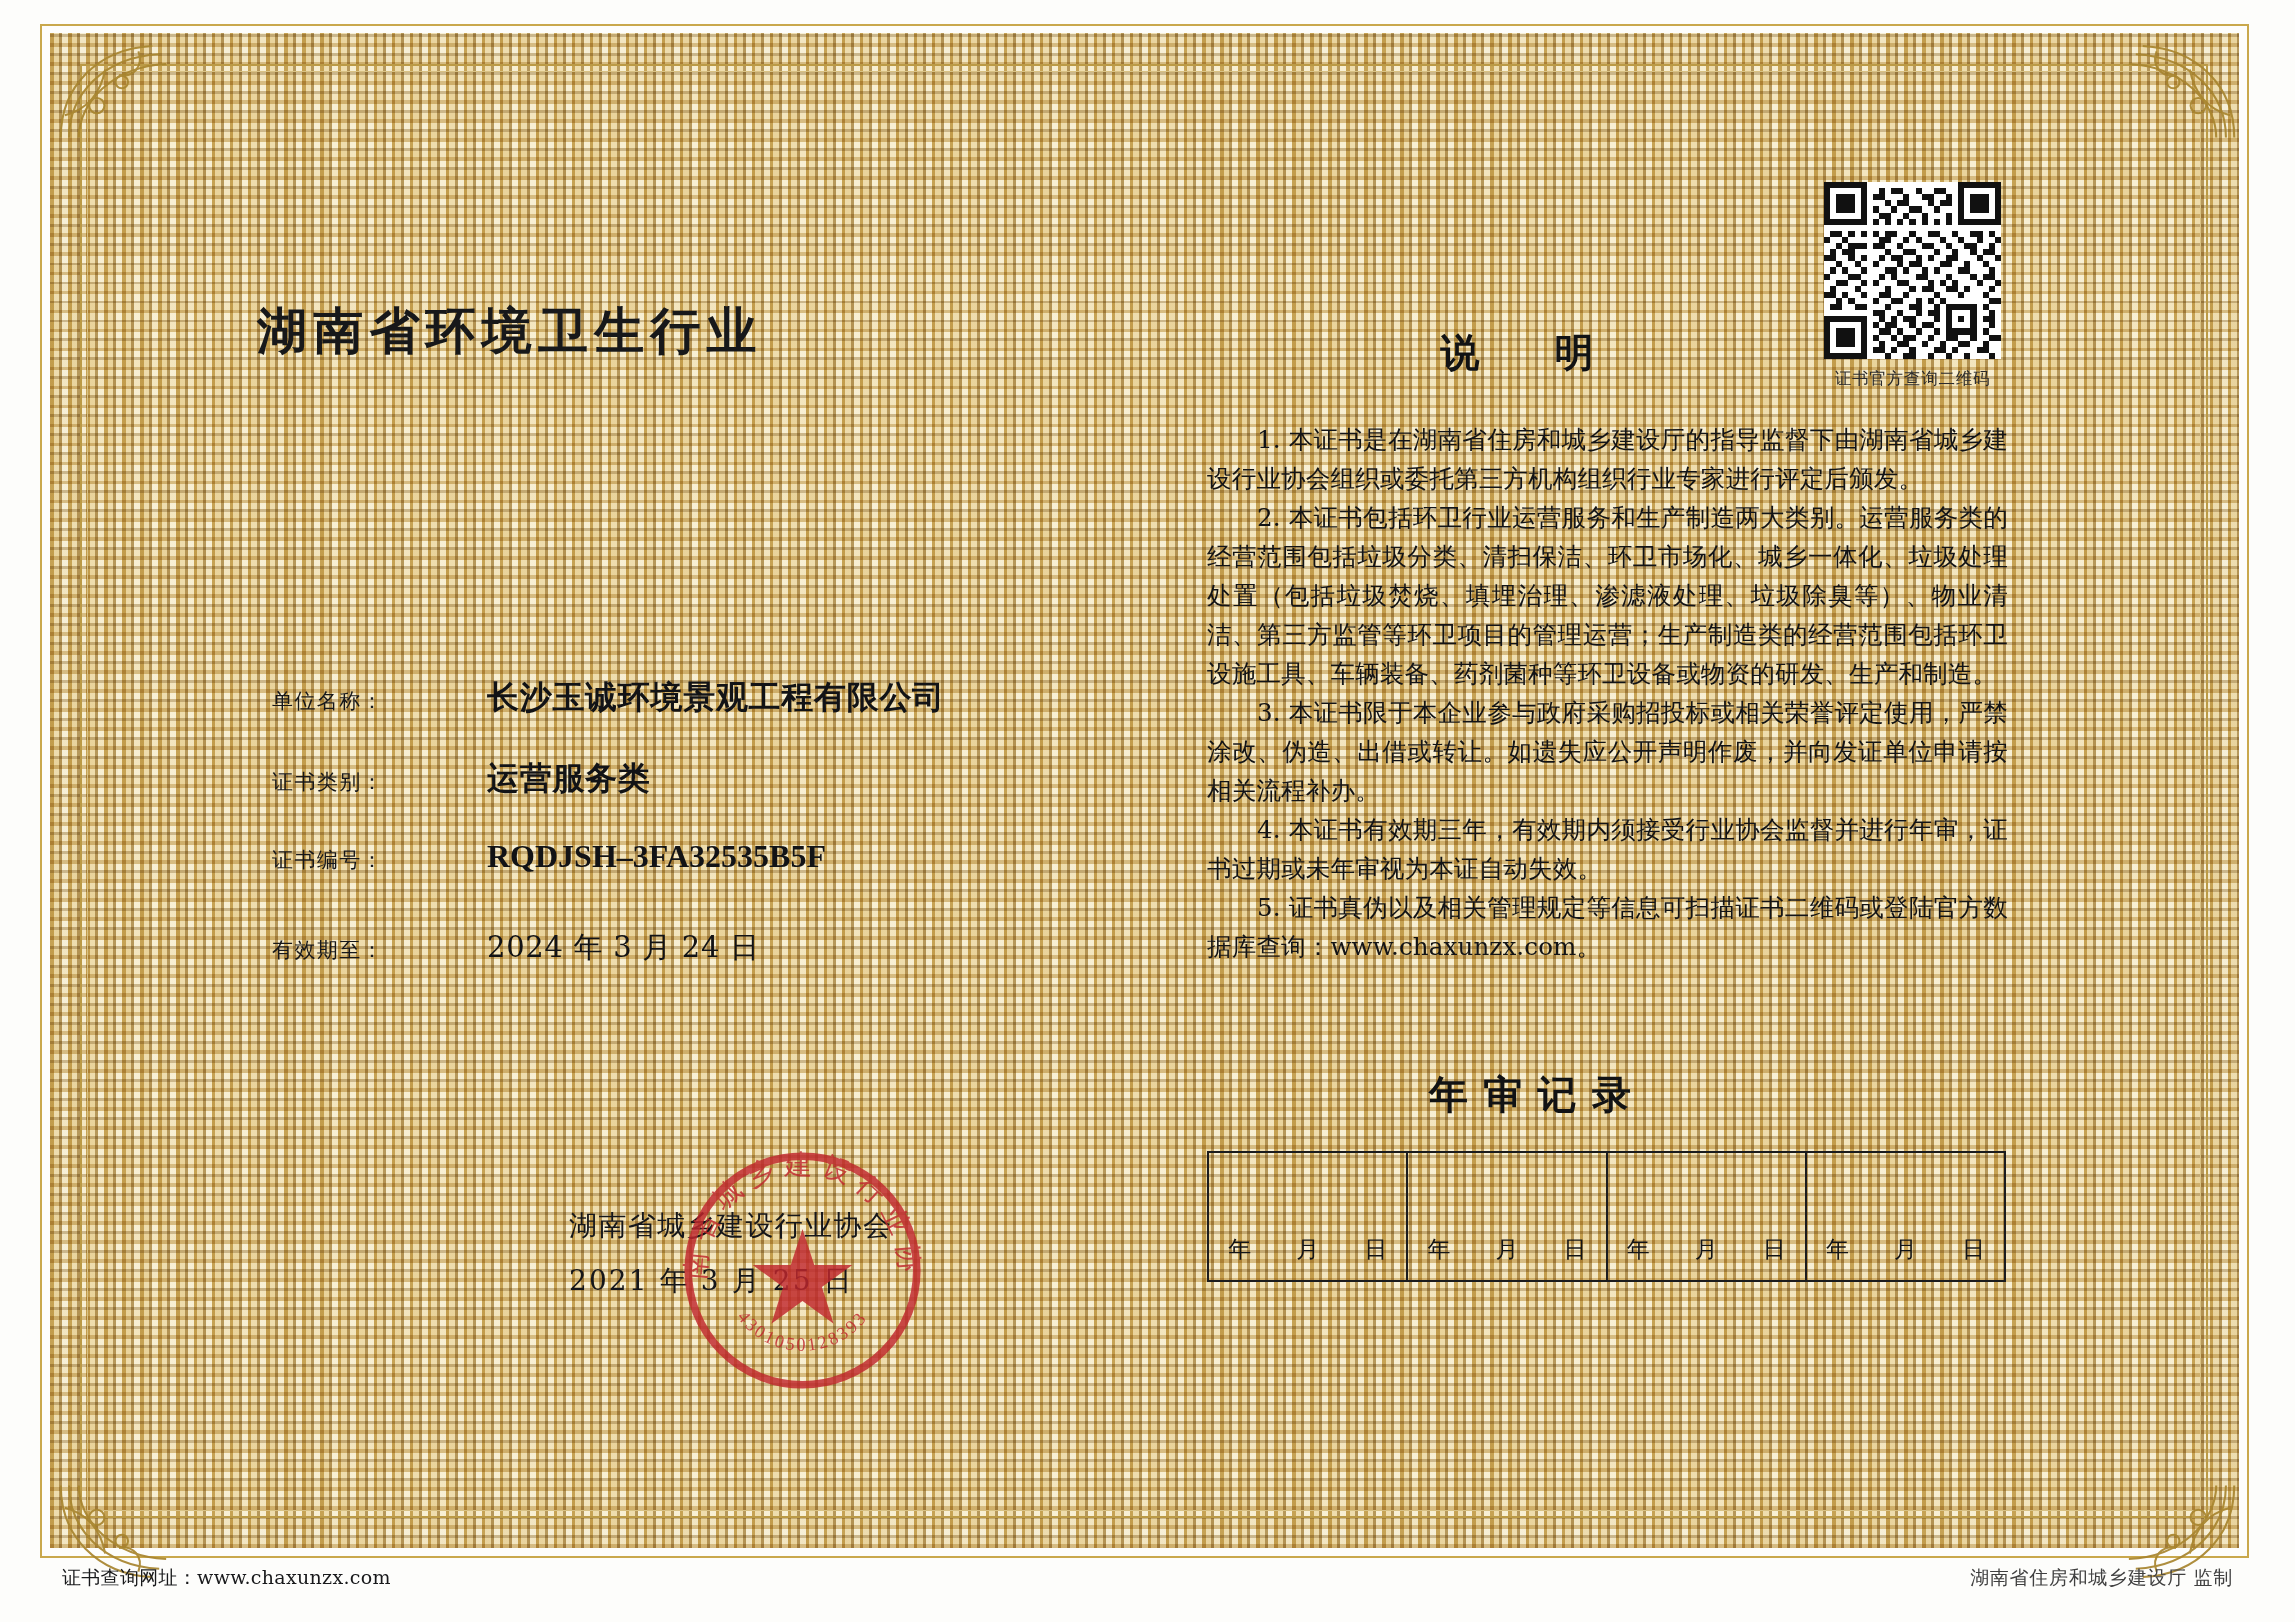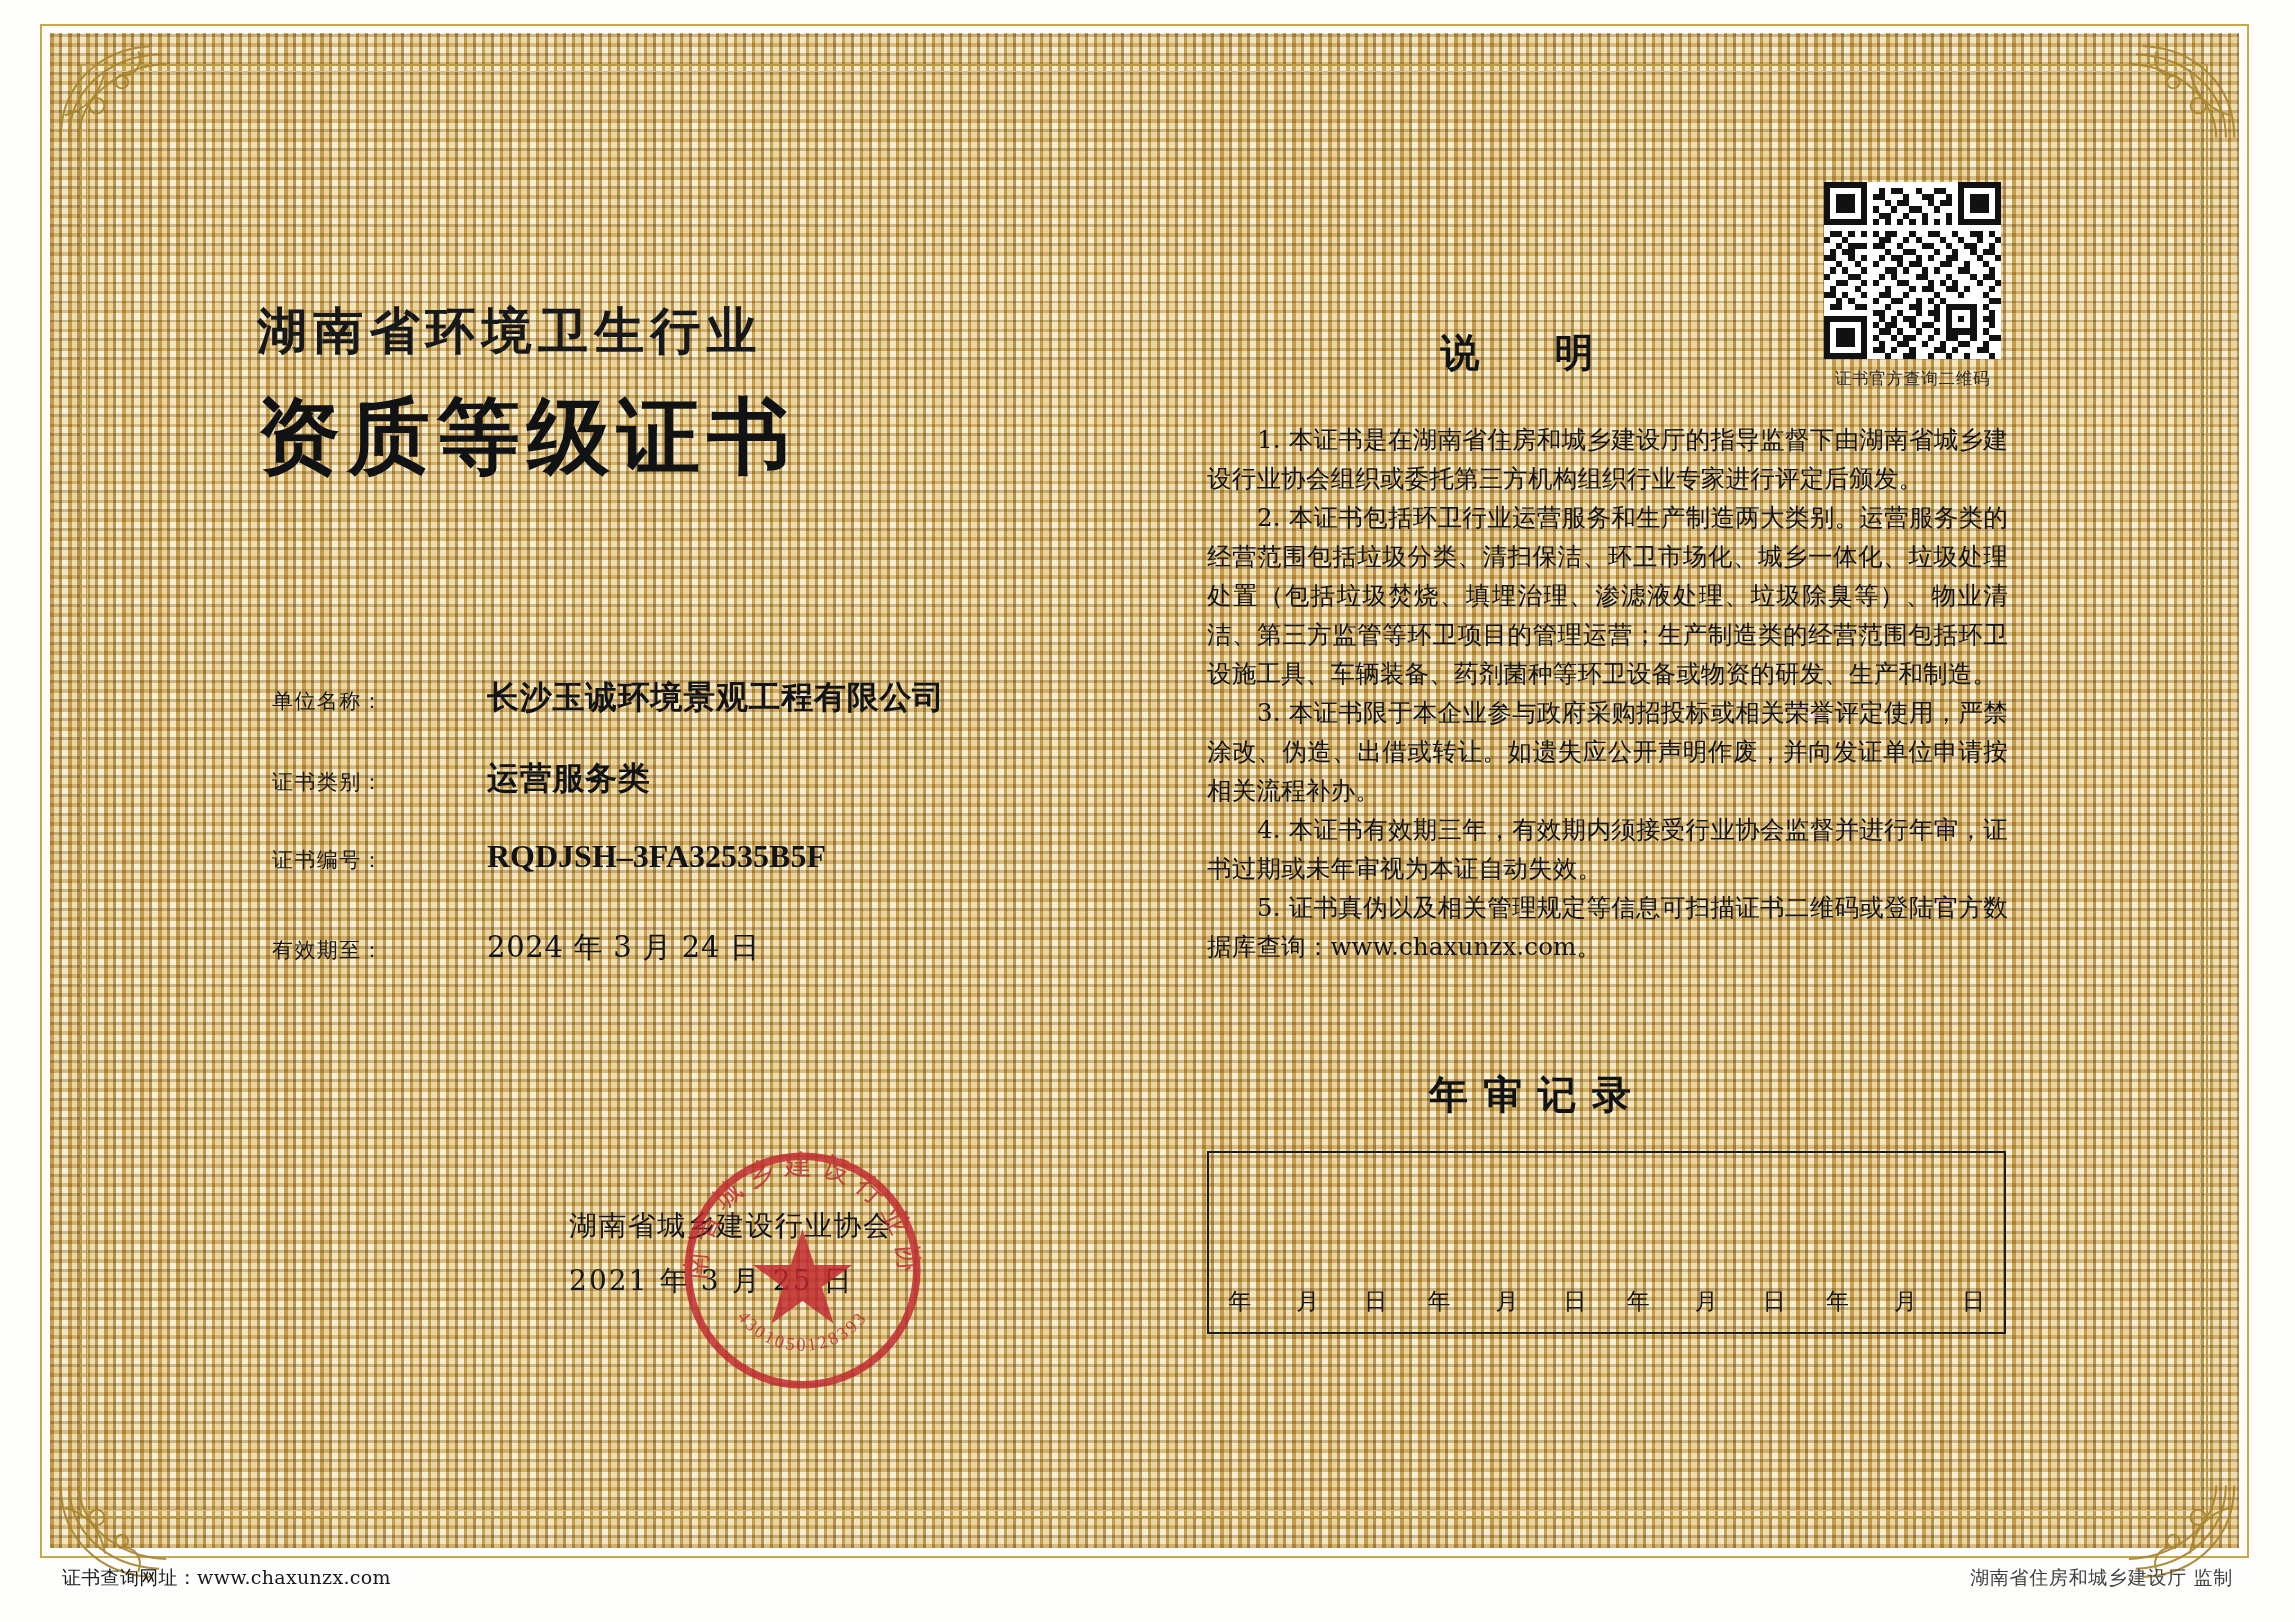--- a/index.html
+++ b/index.html
@@ -264,25 +264,24 @@
     font-size: 39px;
     letter-spacing: 15.3px;
     font-weight: 700;
     color: #111214;
     font-family: "DejaVu Serif", "Liberation Serif", serif;
   }
   #annual-table {
     position: absolute;
     left: 1207px; top: 1151px;
     width: 799px;
-    height: 183px;
+    height: 131px;
     border: 2.1px solid #1b1c1e;
     box-sizing: border-box;
     display: flex;
-    align-items: flex-end;
   }
   #annual-table .cell {
     flex: 1 1 0;
     border-right: 2.1px solid #1b1c1e;
     position: relative;
   }
   #annual-table .cell:last-child { border-right: none; }
   #annual-table .cell .ymd {
     position: absolute;
     left: 0; right: 0; bottom: 15.3px;
@@ -439,21 +438,20 @@
       <path d="M34 142 C34 92 82 40 160 36"></path>
       <path d="M14 110 C46 102 66 78 72 44"></path>
       <circle cx="60" cy="96" r="11"></circle>
       <circle cx="96" cy="62" r="9"></circle>
       <path d="M120 18 C128 40 112 56 92 52"></path>
     </g>
   </svg>
 
   <div id="left-col">
     <div class="title-line1">湖南省环境卫生行业</div>
-    <div class="title-line2">资质等级证书</div>
   </div>
 
   <div id="fields">
     <div class="field-row">
       <span class="field-label">单位名称：</span>
       <span class="field-value">长沙玉诚环境景观工程有限公司</span>
     </div>
     <div class="field-row">
       <span class="field-label">证书类别：</span>
       <span class="field-value">运营服务类</span>

